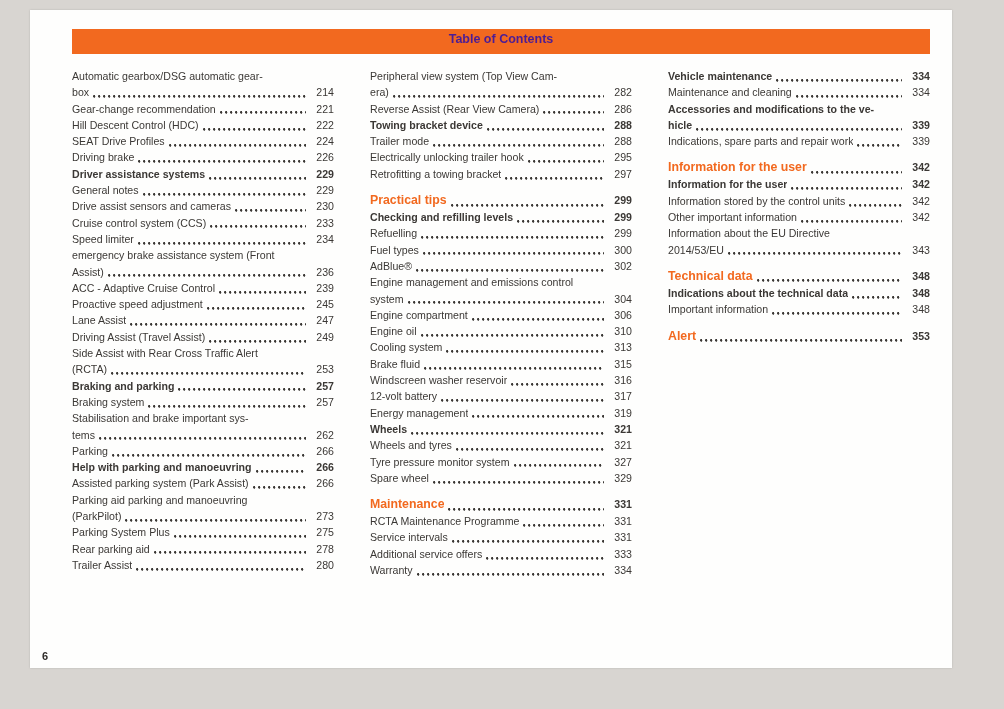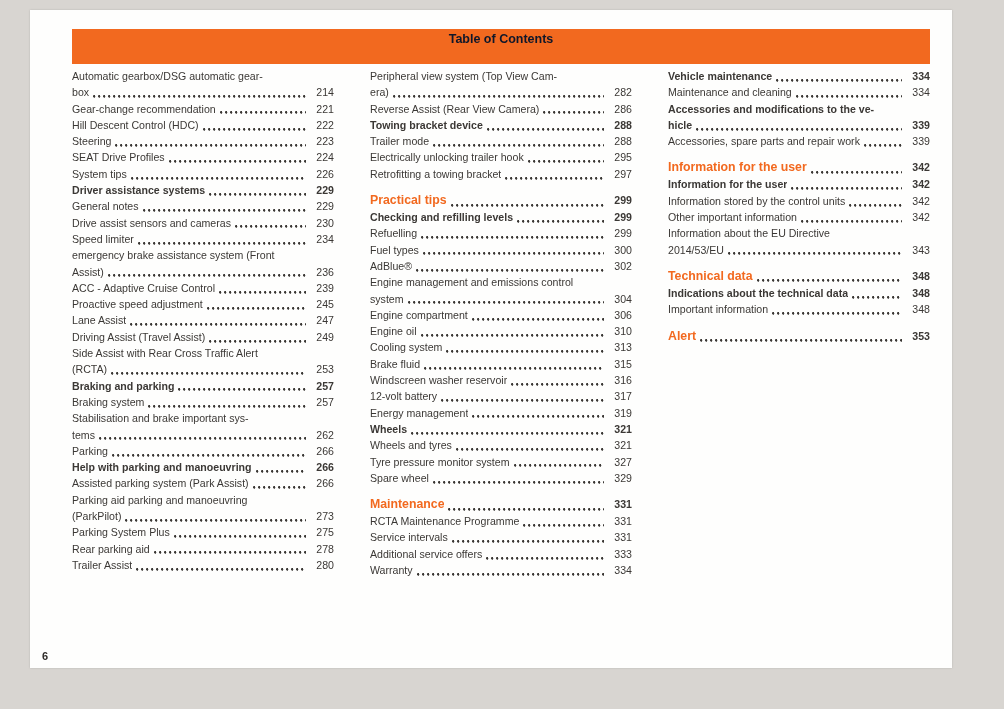--- a/index.html
+++ b/index.html
@@ -13,23 +13,23 @@
   .page {
     position: absolute;
     left: 30px; top: 10px;
     width: 922px; height: 658px;
     background: #fefefd;
     box-shadow: 0 0 2px rgba(0,0,0,0.15);
   }
   .toc-header {
     position: absolute;
     left: 42px; right: 22px; top: 19px;
-    height: 35px;
+    height: 25px;
     background: #f2691f;
-    color: #0f172a;
+    color: #4c1d95;
     text-align: center;
     font-weight: bold;
     font-size: 12.5px;
     line-height: 21px;
   }
   .toc-columns {
     position: absolute;
     left: 42px; right: 22px; top: 58px; bottom: 28px;
     display: flex;
     gap: 36px;
@@ -103,35 +103,28 @@
         </div>
         <div class="toc-row style-normal">
           <div class="toc-lastline">
             <span class="toc-label">Hill Descent Control (HDC)</span>
             <span class="toc-dots"></span>
             <span class="toc-page">222</span>
           </div>
         </div>
         <div class="toc-row style-normal">
           <div class="toc-lastline">
-            <span class="toc-label">Steering</span>
-            <span class="toc-dots"></span>
-            <span class="toc-page">223</span>
-          </div>
-        </div>
-        <div class="toc-row style-normal">
-          <div class="toc-lastline">
             <span class="toc-label">SEAT Drive Profiles</span>
             <span class="toc-dots"></span>
             <span class="toc-page">224</span>
           </div>
         </div>
         <div class="toc-row style-normal">
           <div class="toc-lastline">
-            <span class="toc-label">System tips</span>
+            <span class="toc-label">Driving brake</span>
             <span class="toc-dots"></span>
             <span class="toc-page">226</span>
           </div>
         </div>
         <div class="toc-row style-bold">
           <div class="toc-lastline">
             <span class="toc-label">Driver assistance systems</span>
             <span class="toc-dots"></span>
             <span class="toc-page">229</span>
           </div>
@@ -141,20 +134,27 @@
             <span class="toc-label">General notes</span>
             <span class="toc-dots"></span>
             <span class="toc-page">229</span>
           </div>
         </div>
         <div class="toc-row style-normal">
           <div class="toc-lastline">
             <span class="toc-label">Drive assist sensors and cameras</span>
             <span class="toc-dots"></span>
             <span class="toc-page">230</span>
+          </div>
+        </div>
+        <div class="toc-row style-normal">
+          <div class="toc-lastline">
+            <span class="toc-label">Cruise control system (CCS)</span>
+            <span class="toc-dots"></span>
+            <span class="toc-page">233</span>
           </div>
         </div>
         <div class="toc-row style-normal">
           <div class="toc-lastline">
             <span class="toc-label">Speed limiter</span>
             <span class="toc-dots"></span>
             <span class="toc-page">234</span>
           </div>
         </div>
         <div class="toc-row style-normal">
@@ -492,21 +492,21 @@
         <div class="toc-row style-bold">
           <div class="toc-line">Accessories and modifications to the ve-</div>
           <div class="toc-lastline">
             <span class="toc-label">hicle</span>
             <span class="toc-dots"></span>
             <span class="toc-page">339</span>
           </div>
         </div>
         <div class="toc-row style-normal">
           <div class="toc-lastline">
-            <span class="toc-label">Accessories, spare parts and repair work</span>
+            <span class="toc-label">Indications, spare parts and repair work</span>
             <span class="toc-dots"></span>
             <span class="toc-page">339</span>
           </div>
         </div>
         <div class="toc-row style-heading">
           <div class="toc-lastline">
             <span class="toc-label">Information for the user</span>
             <span class="toc-dots"></span>
             <span class="toc-page">342</span>
           </div>

